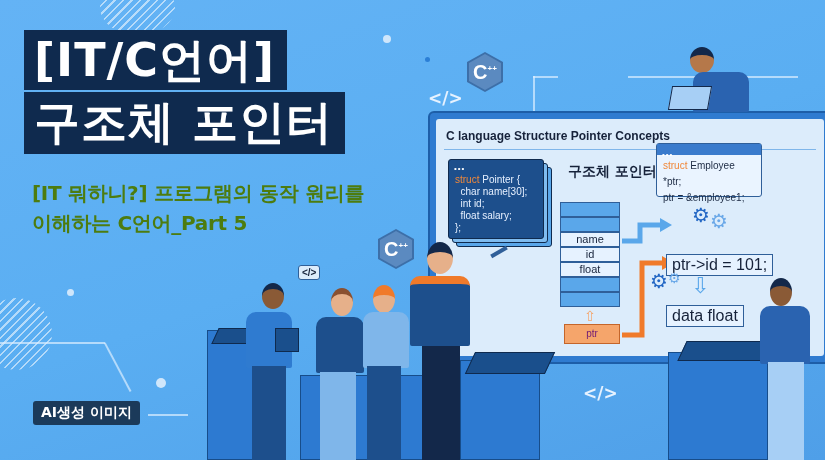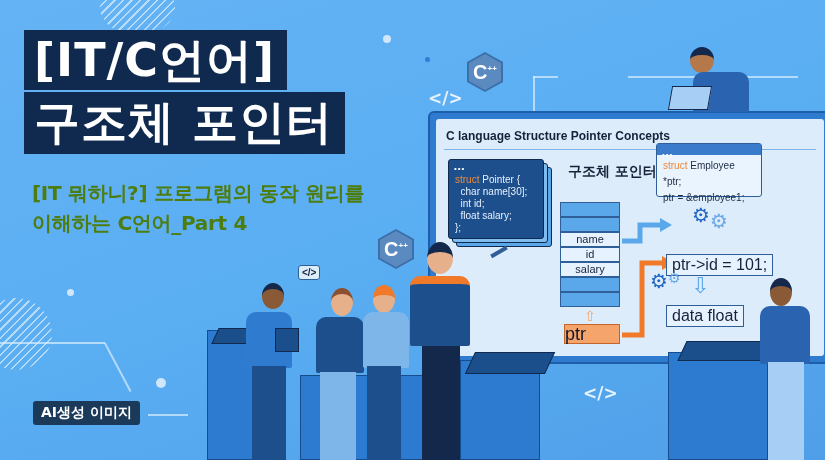--- a/index.html
+++ b/index.html
@@ -74,21 +74,21 @@
   .code-win.light .dots { color: #fff; }
   .code-win.light::before { content: ""; position: absolute; left: 0; right: 0; top: 0; height: 11px; background: #3a7bcc; }
   .code-win.light .dots { z-index: 1; }
 
   .struct-heading { position: absolute; left: 132px; top: 44px; font-size: 14px; font-weight: bold; color: #16223a; font-family: "DejaVu Sans", sans-serif; }
 
   .mem-cell { position: absolute; left: 124px; width: 60px; height: 15px; border: 1px solid #2f5f99; font-size: 11px; color: #16223a; text-align: center; line-height: 13px; }
   .mem-cell.fill { background: #5aa7ea; }
   .mem-cell.plain { background: #e6f2ff; }
 
-  .ptr-box { position: absolute; left: 128px; top: 205px; width: 56px; height: 20px; background: #f5a56b; border: 1px solid #c4652a; color: #0f172a; font-size: 18px; text-align: left; line-height: 18px; }
+  .ptr-box { position: absolute; left: 128px; top: 205px; width: 56px; height: 20px; background: #f5a56b; border: 1px solid #c4652a; color: #701a75; font-size: 10px; text-align: center; line-height: 18px; }
   .stmt { position: absolute; background: #e6f2ff; border: 1px solid #2f5f99; font-size: 16px; color: #16223a; padding: 1px 5px; white-space: nowrap; }
 
   .gear { position: absolute; font-size: 20px; line-height: 1; }
 
   
   .console { position: absolute; background: #2d7ad1; border: 1.5px solid #174d8a; }
   .console-top { position: absolute; background: #1a4f8c; border: 1.5px solid #0f2a4e; transform: skewX(-25deg); }
   .person-body { position: absolute; border-radius: 10px 10px 2px 2px; }
   .person-head { position: absolute; border-radius: 50%; }
   .person-legs { position: absolute; }
@@ -118,21 +118,21 @@
 <div class="cpp-logo" style="left:467px;top:52px;">
   <span><span>C</span><sup>++</sup></span>
 </div>
 <div class="cpp-logo" style="left:378px;top:229px;">
   <span><span>C</span><sup>++</sup></span>
 </div>
 
 <div class="title-box" id="title-line1">[IT/C언어]</div>
 <div class="title-box" id="title-line2">구조체 포인터</div>
 <div class="subtitle" id="sub1">[IT 뭐하니?] 프로그램의 동작 원리를</div>
-<div class="subtitle" id="sub2">이해하는 C언어_Part 4</div>
+<div class="subtitle" id="sub2">이해하는 C언어_Part 5</div>
 
 <div class="board">
   <div class="board-inner">
     <div class="board-title">C language Structure Pointer Concepts</div>
     <div class="board-rule"></div>
 
     <div class="code-win" style="left:20px;top:48px;width:96px;height:80px;background:#5aa7ea;"></div>
     <div class="code-win" style="left:16px;top:44px;width:96px;height:80px;background:#7fbcf0;"></div>
     <div class="code-win" style="left:12px;top:40px;width:96px;height:80px;">
       <span class="dots">•••</span>
@@ -142,21 +142,21 @@
       <div style="white-space:pre;">  float salary;</div>
       <div>};</div>
     </div>
 
     <div class="struct-heading">구조체 포인터</div>
 
     <div class="mem-cell fill" style="top:83px;"></div>
     <div class="mem-cell fill" style="top:98px;"></div>
     <div class="mem-cell plain" style="top:113px;">name</div>
     <div class="mem-cell plain" style="top:128px;">id</div>
-    <div class="mem-cell plain" style="top:143px;">salary</div>
+    <div class="mem-cell plain" style="top:143px;">float</div>
     <div class="mem-cell fill" style="top:158px;"></div>
     <div class="mem-cell fill" style="top:173px;"></div>
 
     <div style="position:absolute;left:148px;top:189px;color:#f5a56b;font-size:14px;">⇧</div>
     <div class="ptr-box">ptr</div>
 
     <svg style="position:absolute;left:184px;top:90px;" width="60" height="140">
       <path d="M2 32 H20 V16 H42" fill="none" stroke="#5aa7ea" stroke-width="5"></path>
       <polygon points="40,9 52,16 40,23" fill="#5aa7ea"></polygon>
       <path d="M2 126 H22 V54 H44" fill="none" stroke="#f07a2a" stroke-width="5"></path>

